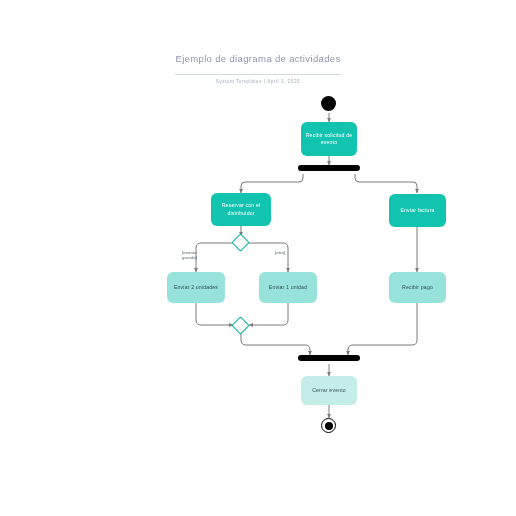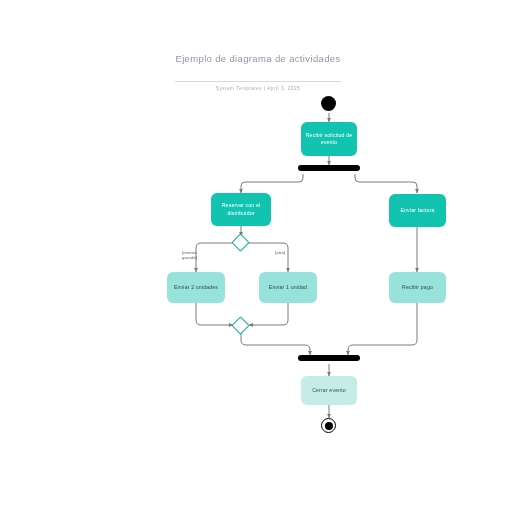--- a/index.html
+++ b/index.html
@@ -29,21 +29,21 @@
     left: 0;
     top: 48px;
     width: 516px;
     text-align: center;
   }
   .title {
     font-size: 9.5px;
     letter-spacing: 0.35px;
     color: #8d96ad;
     font-weight: 400;
-    padding-bottom: 16px;
+    padding-bottom: 9px;
     display: inline-block;
     border-bottom: 1px solid #d6dae3;
     line-height: 12px;
   }
   .subtitle {
     margin-top: 3px;
     font-size: 4.6px;
     letter-spacing: 0.55px;
     color: #a2aabd;
     line-height: 7px;

